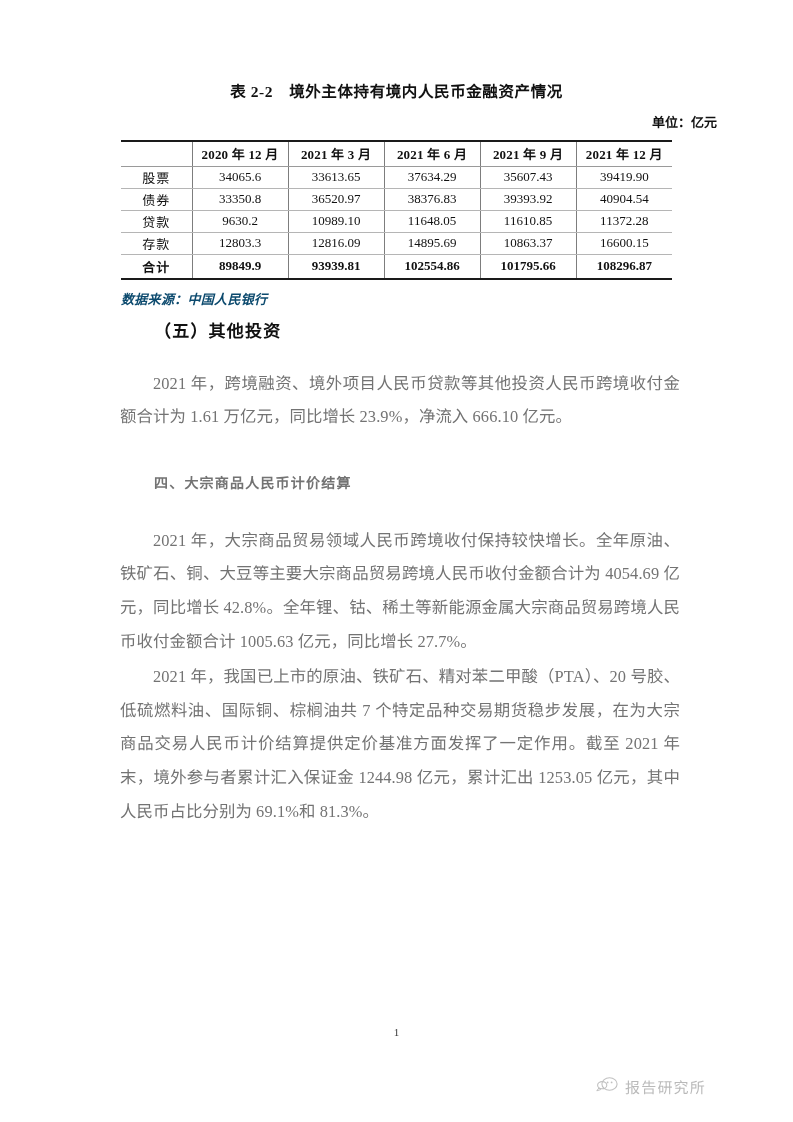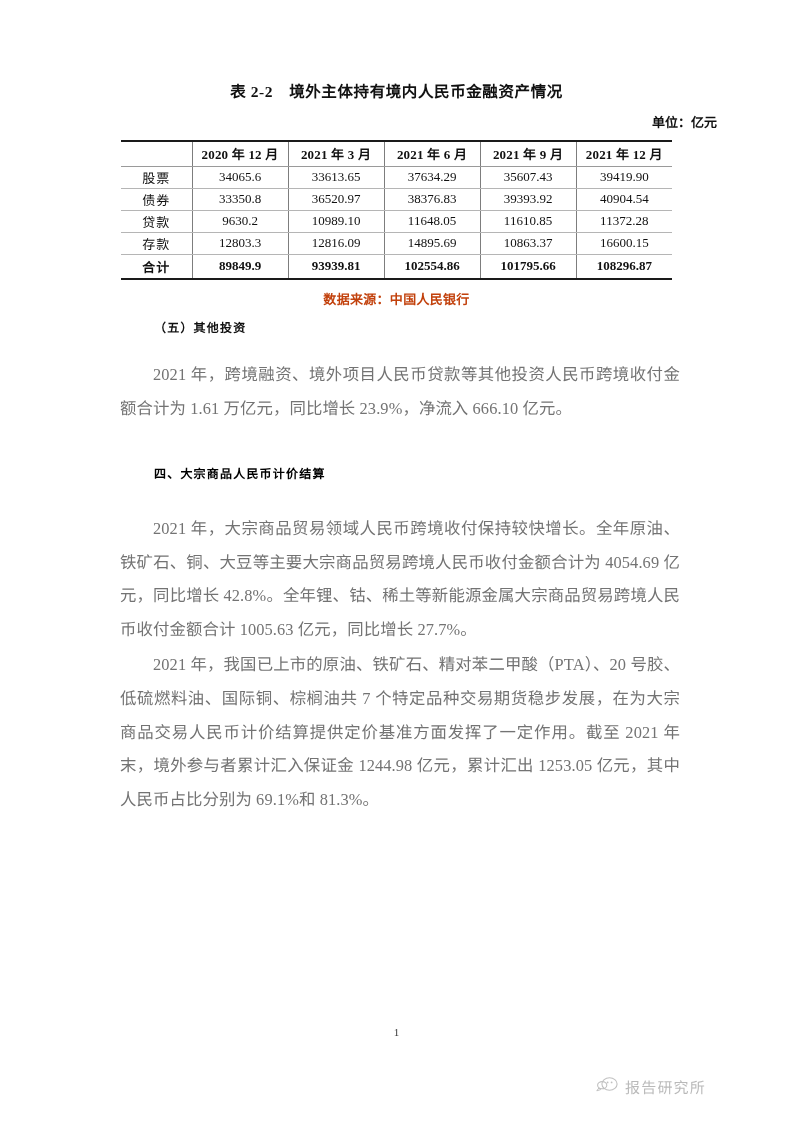--- a/index.html
+++ b/index.html
@@ -116,51 +116,52 @@
   }
   table.data-table tr.total td.rowlabel {
     font-weight: bold;
   }
 
   .source-note {
     width: 551px;
     margin: 5px auto 0 auto;
     font-size: 13px;
     font-weight: bold;
-    text-align: center;
-    color: #c2410c;
+    text-align: left;
+    color: #0c4a6e;
     letter-spacing: 0.3px;
+    font-style: italic;
   }
 
   
   .body {
     position: absolute;
     left: 120px;
     top: 318px;
     width: 560px;
   }
 
   h3.sub-heading {
-    font-size: 12px;
+    font-size: 17px;
     font-weight: bold;
     margin: 0 0 4px 0;
     padding-left: 34px;
     letter-spacing: 1.2px;
     line-height: 1.7;
     color: #111;
   }
 
   h2.section-heading {
-    font-size: 12px;
+    font-size: 14px;
     font-weight: bold;
     margin: 0;
     padding-left: 34px;
     letter-spacing: 1.2px;
     line-height: 1.7;
-    color: #000000;
+    color: #737373;
   }
 
   p.para {
     font-size: 16.4px;
     line-height: 33.6px;
     margin: 0;
     text-align: justify;
     text-align-last: left;
     text-justify: inter-ideograph;
     text-indent: 33px;

